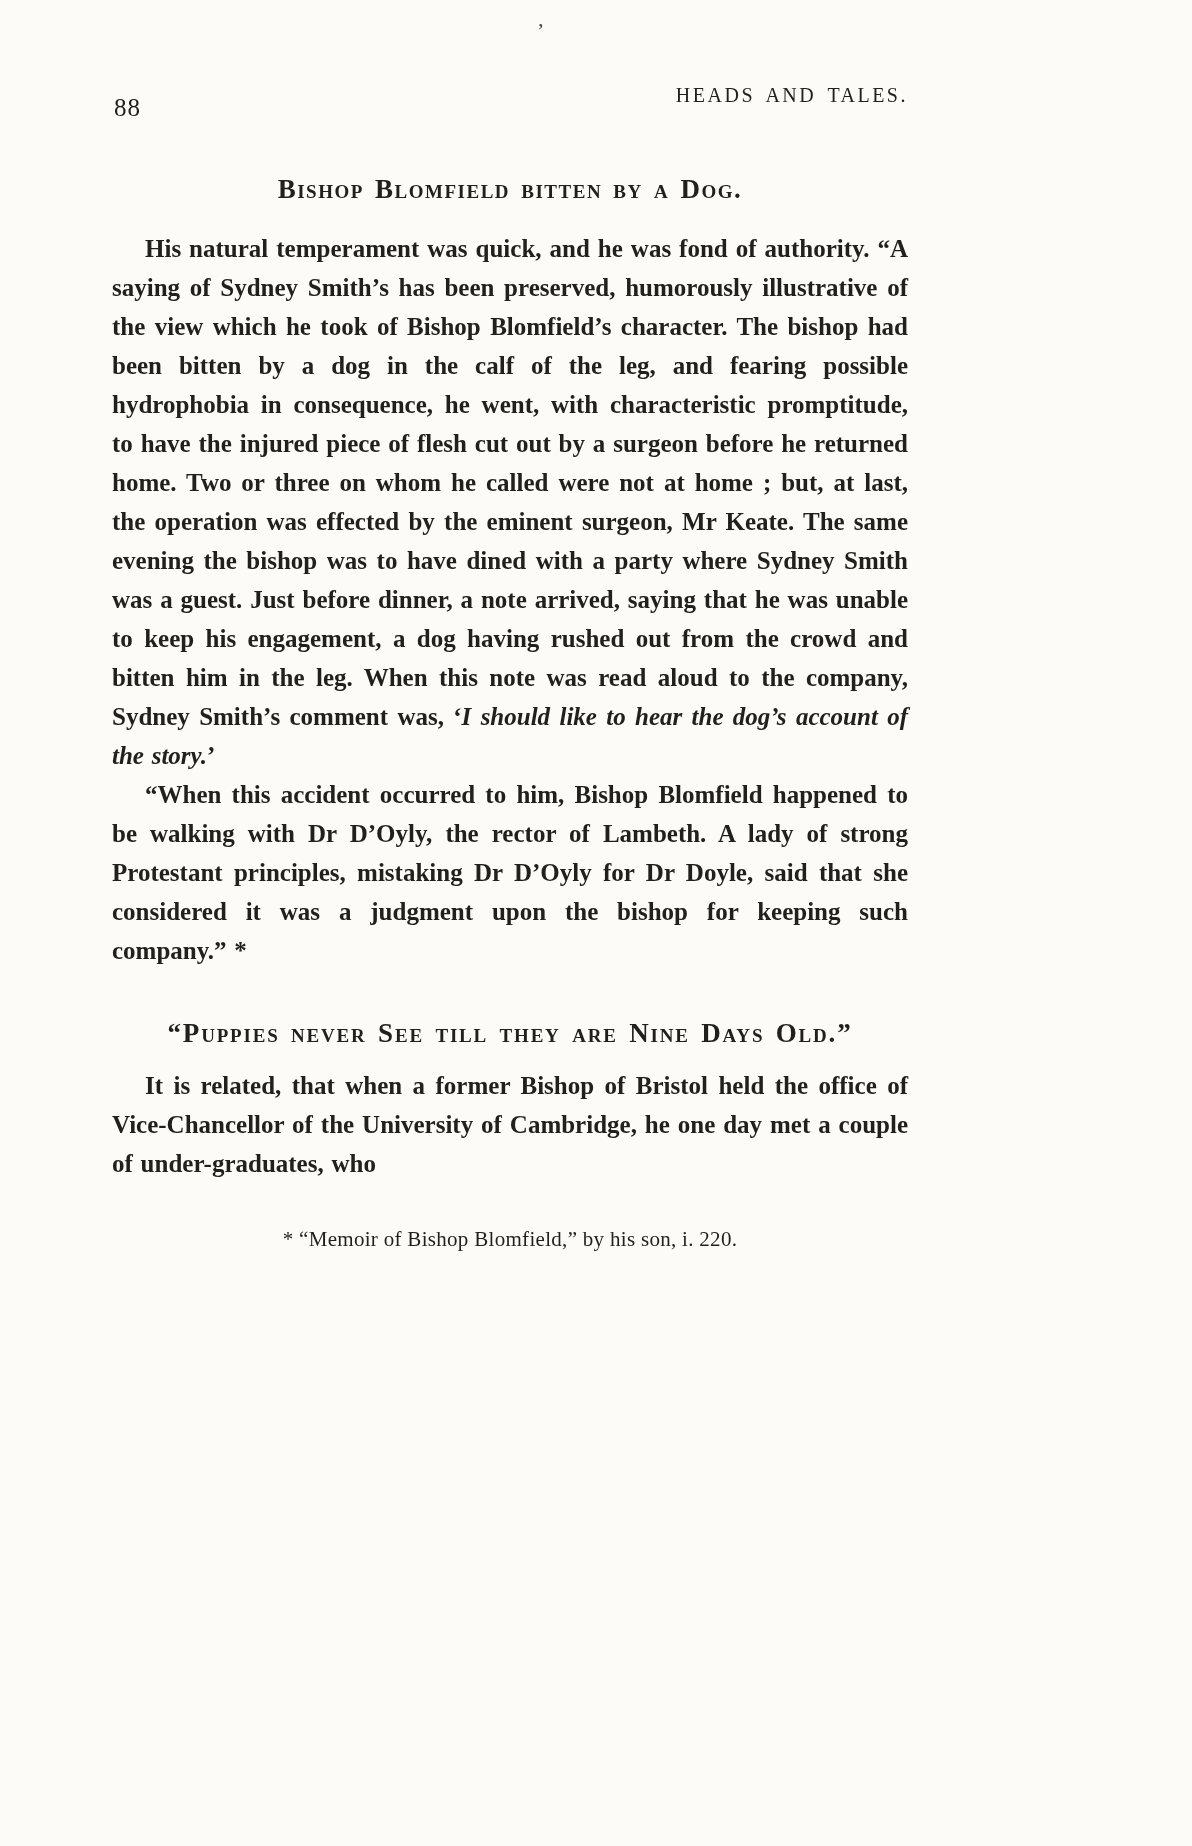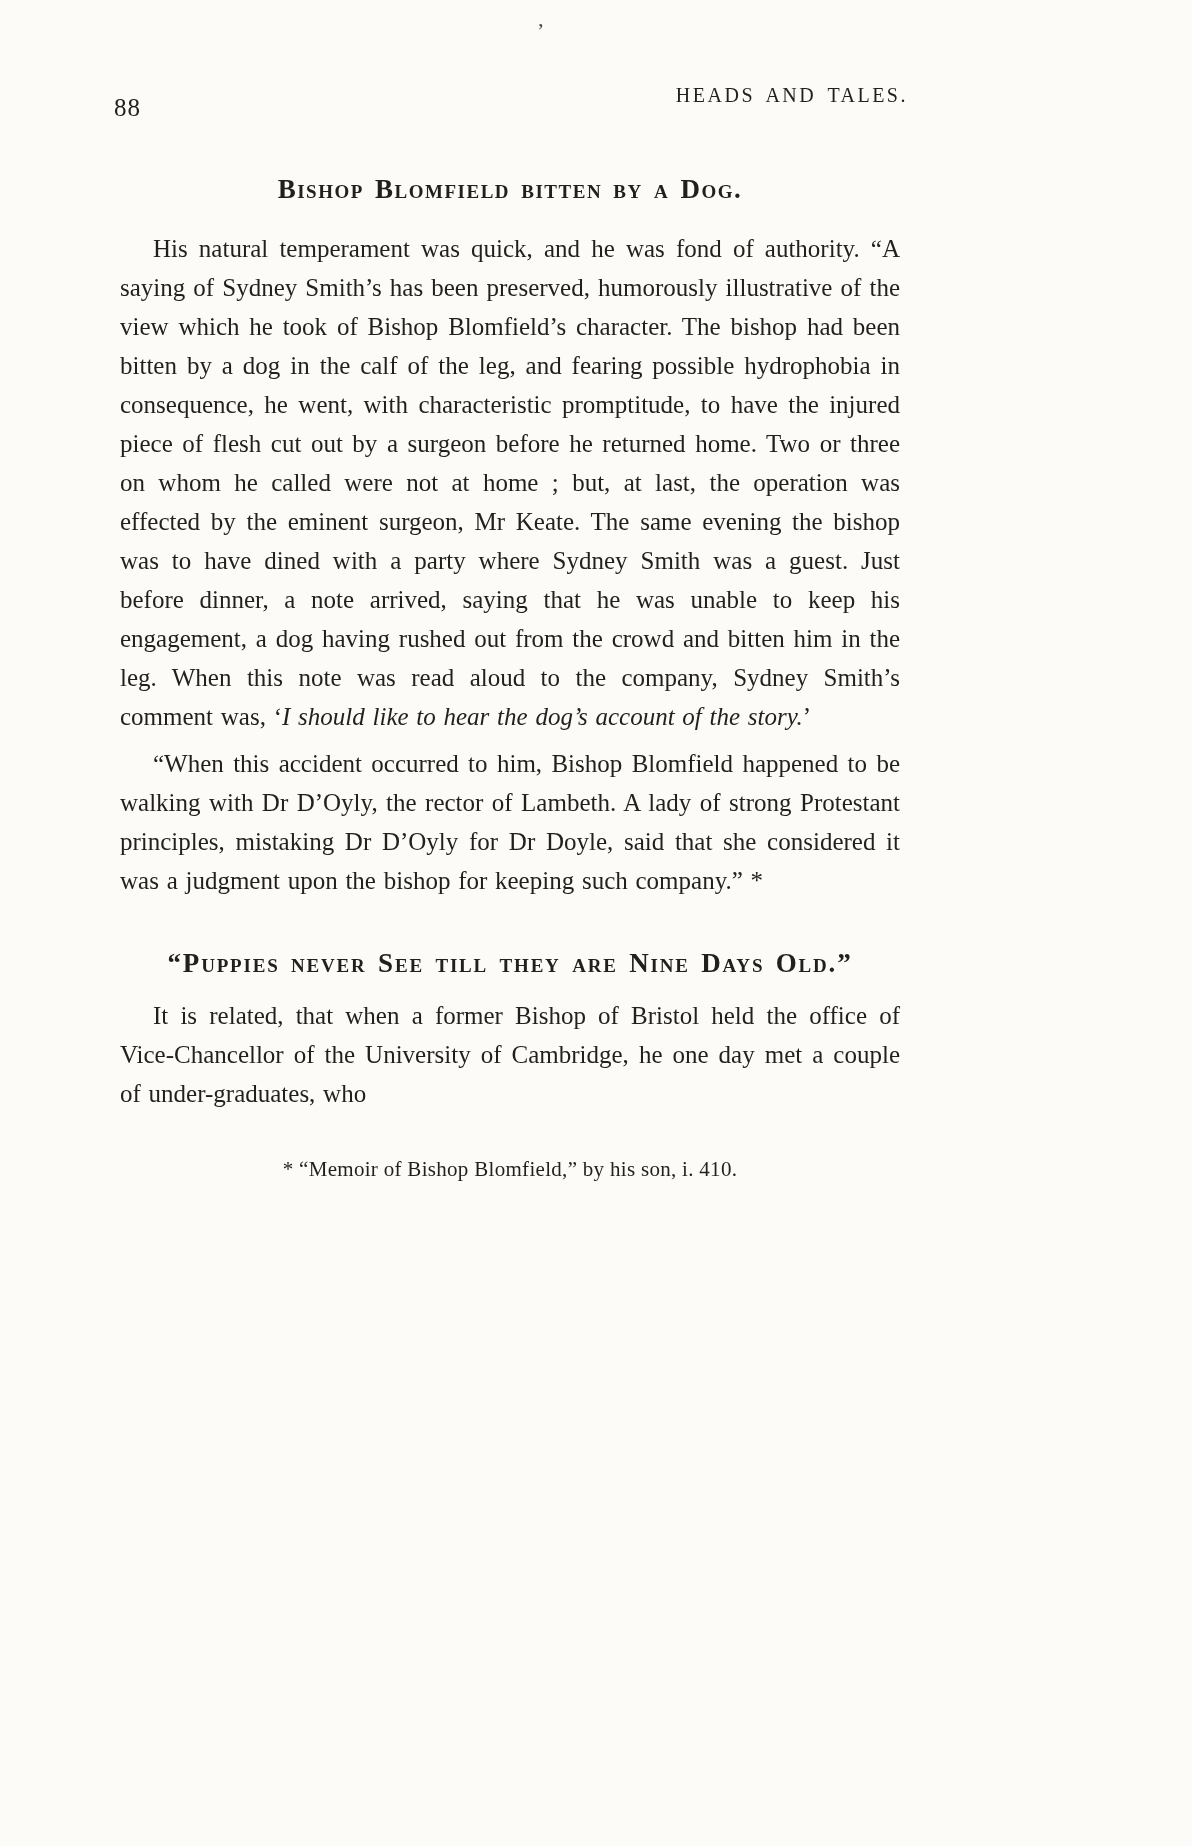--- a/index.html
+++ b/index.html
@@ -56,22 +56,23 @@
   }
   .section-heading.second {
     margin: 48px 0 17px 0;
     letter-spacing: 1.8px;
   }
   .body-para {
     font-size: 25px;
     line-height: 39px;
     text-align: justify;
     text-indent: 33px;
-    margin: 8px;
+    margin: 0;
     word-spacing: 1.5px;
+    font-weight: bold;
   }
   .body-para em {
     font-style: italic;
   }
   .footnote {
     margin-top: 44px;
     text-align: center;
     font-size: 21px;
     letter-spacing: 0.3px;
   }
@@ -100,16 +101,16 @@
     <h2 class="section-heading">Bishop Blomfield bitten by a Dog.</h2>
 
     <p class="body-para"><span>His natural temperament was quick, and he was fond of authority.  “A saying of Sydney Smith’s has been preserved, humorously illustrative of the view which he took of Bishop Blomfield’s character.  The bishop had been bitten by a dog in the calf of the leg, and fearing possible hydrophobia in consequence, he went, with characteristic promptitude, to have the injured piece of flesh cut out by a surgeon before he returned home.  Two or three on whom he called were not at home ; but, at last, the operation was effected by the eminent surgeon, Mr Keate.  The same evening the bishop was to have dined with a party where Sydney Smith was a guest.  Just before dinner, a note arrived, saying that he was unable to keep his engagement, a dog having rushed out from the crowd and bitten him in the leg.  When this note was read aloud to the company, Sydney Smith’s comment was, ‘</span><em>I should like to hear the dog’s account of the story.</em><span>’</span></p>
 
     <p class="body-para"><span>“When this accident occurred to him, Bishop Blomfield happened to be walking with Dr D’Oyly, the rector of Lambeth.  A lady of strong Protestant principles, mistaking Dr D’Oyly for Dr Doyle, said that she considered it was a judgment upon the bishop for keeping such company.” *</span></p>
 
     <h2 class="section-heading second">“Puppies never See till they are Nine Days Old.”</h2>
 
     <p class="body-para"><span>It is related, that when a former Bishop of Bristol held the office of Vice-Chancellor of the University of Cambridge, he one day met a couple of under-graduates, who</span></p>
 
-    <div class="footnote">* “Memoir of Bishop Blomfield,” by his son, i. 410.</div>
+    <div class="footnote">* “Memoir of Bishop Blomfield,” by his son, i. 220.</div>
 
   </div>
 </div>
 
 </body></html>

